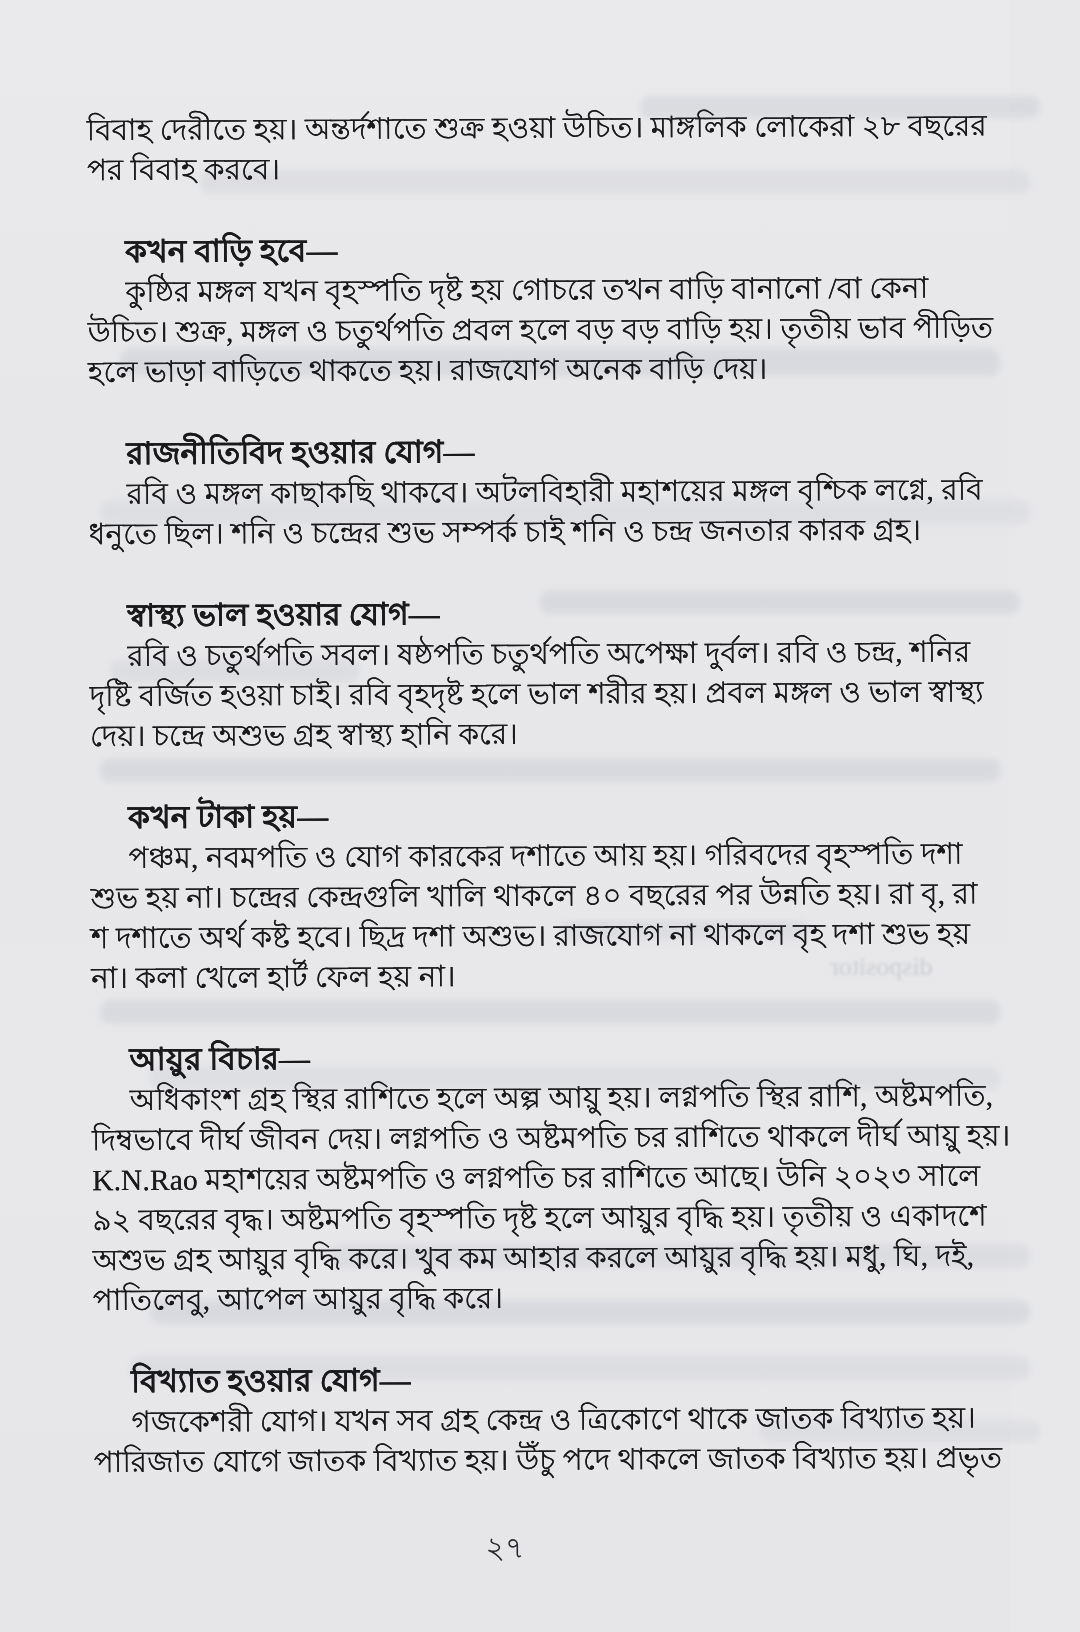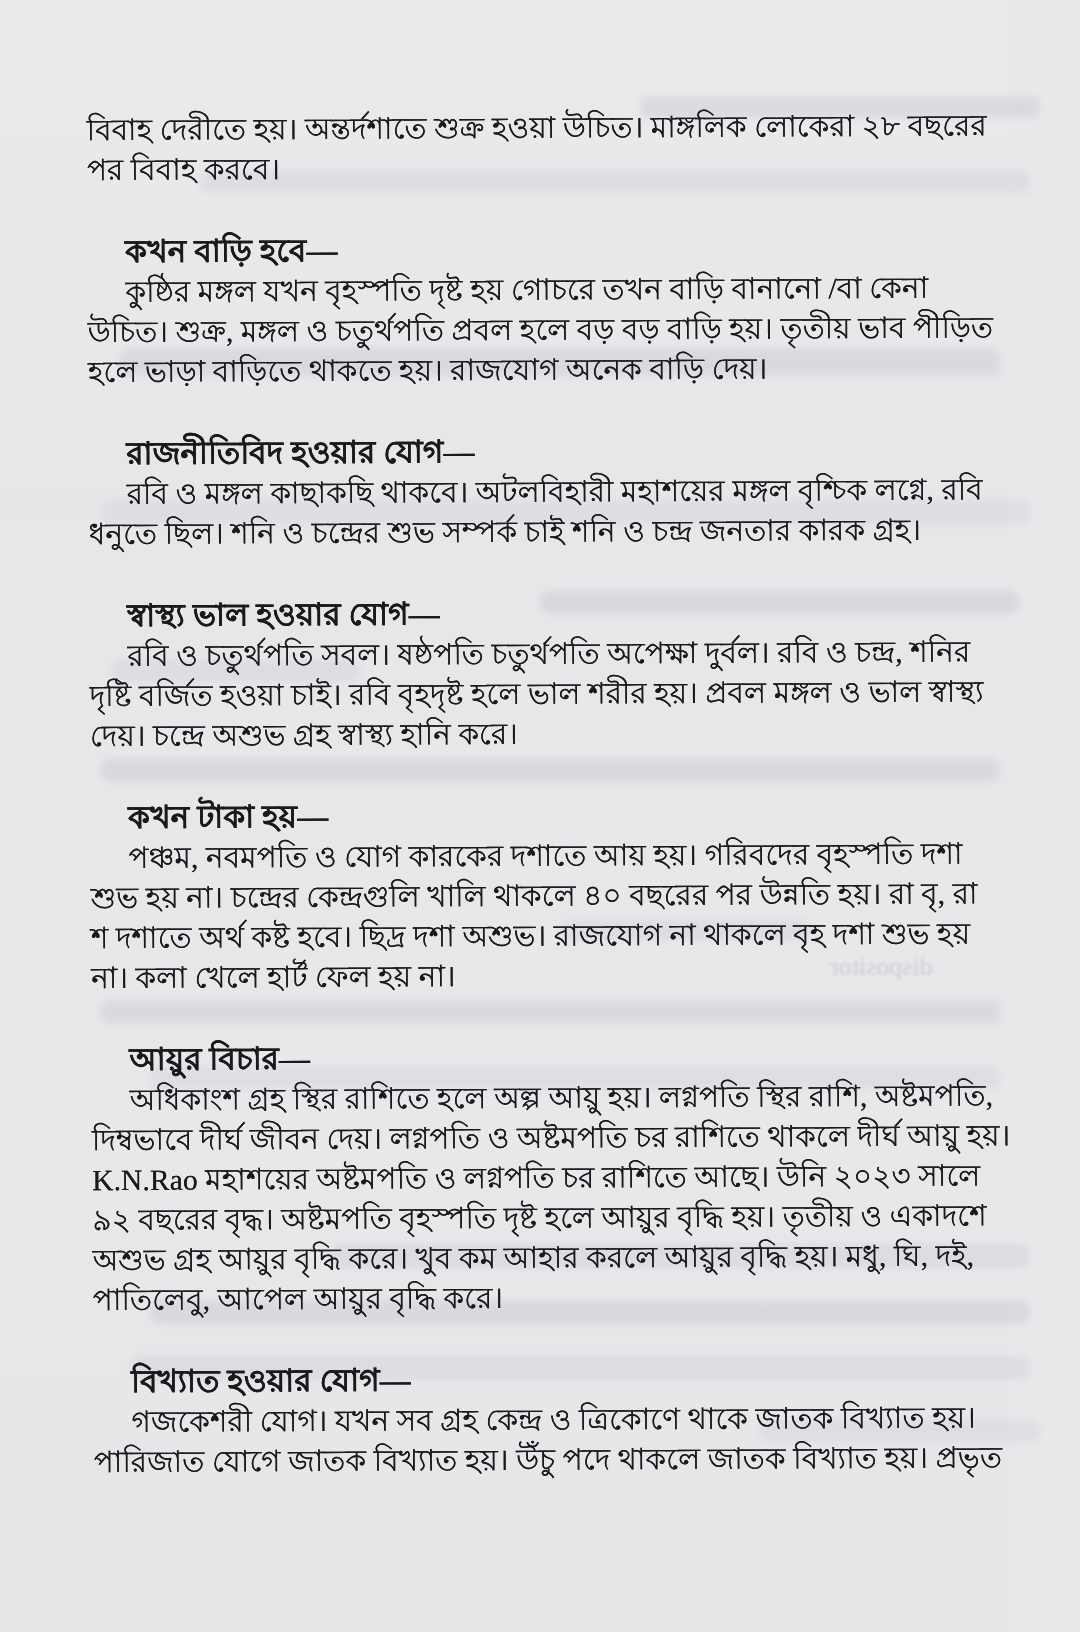--- a/index.html
+++ b/index.html
@@ -156,13 +156,14 @@
     <div class="sec">
       <div class="sec-heading">বিখ্যাত হওয়ার যোগ—</div>
       <div class="lines">
           <div class="line">গজকেশরী যোগ। যখন সব গ্রহ কেন্দ্র ও ত্রিকোণে থাকে জাতক বিখ্যাত হয়।</div>
           <div class="line">পারিজাত যোগে জাতক বিখ্যাত হয়। উঁচু পদে থাকলে জাতক বিখ্যাত হয়। প্রভৃত</div>
         </div>
     </div>
 
   </div>
 
+  <div class="page-number">২৭</div>
 </div>
 
 </body></html>

